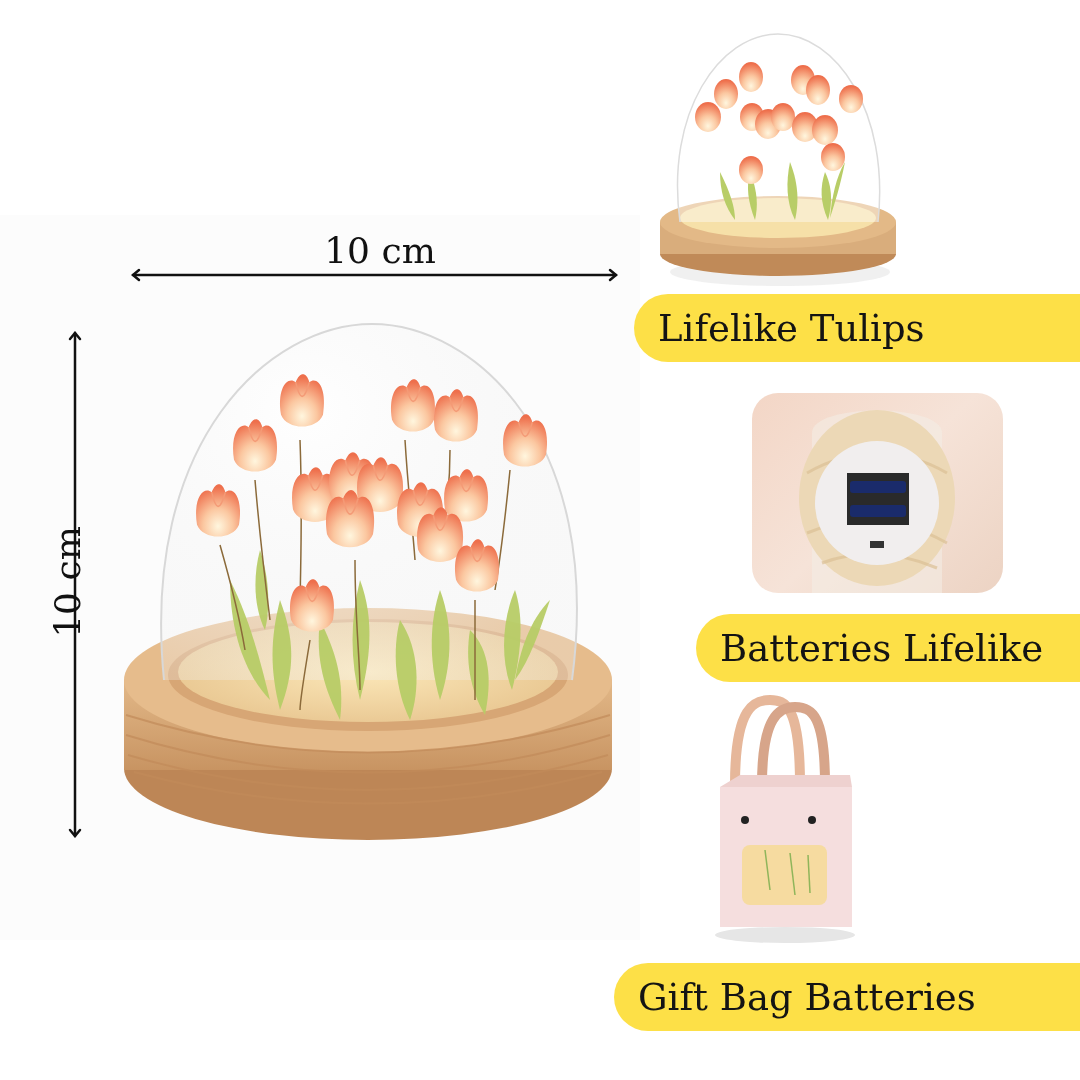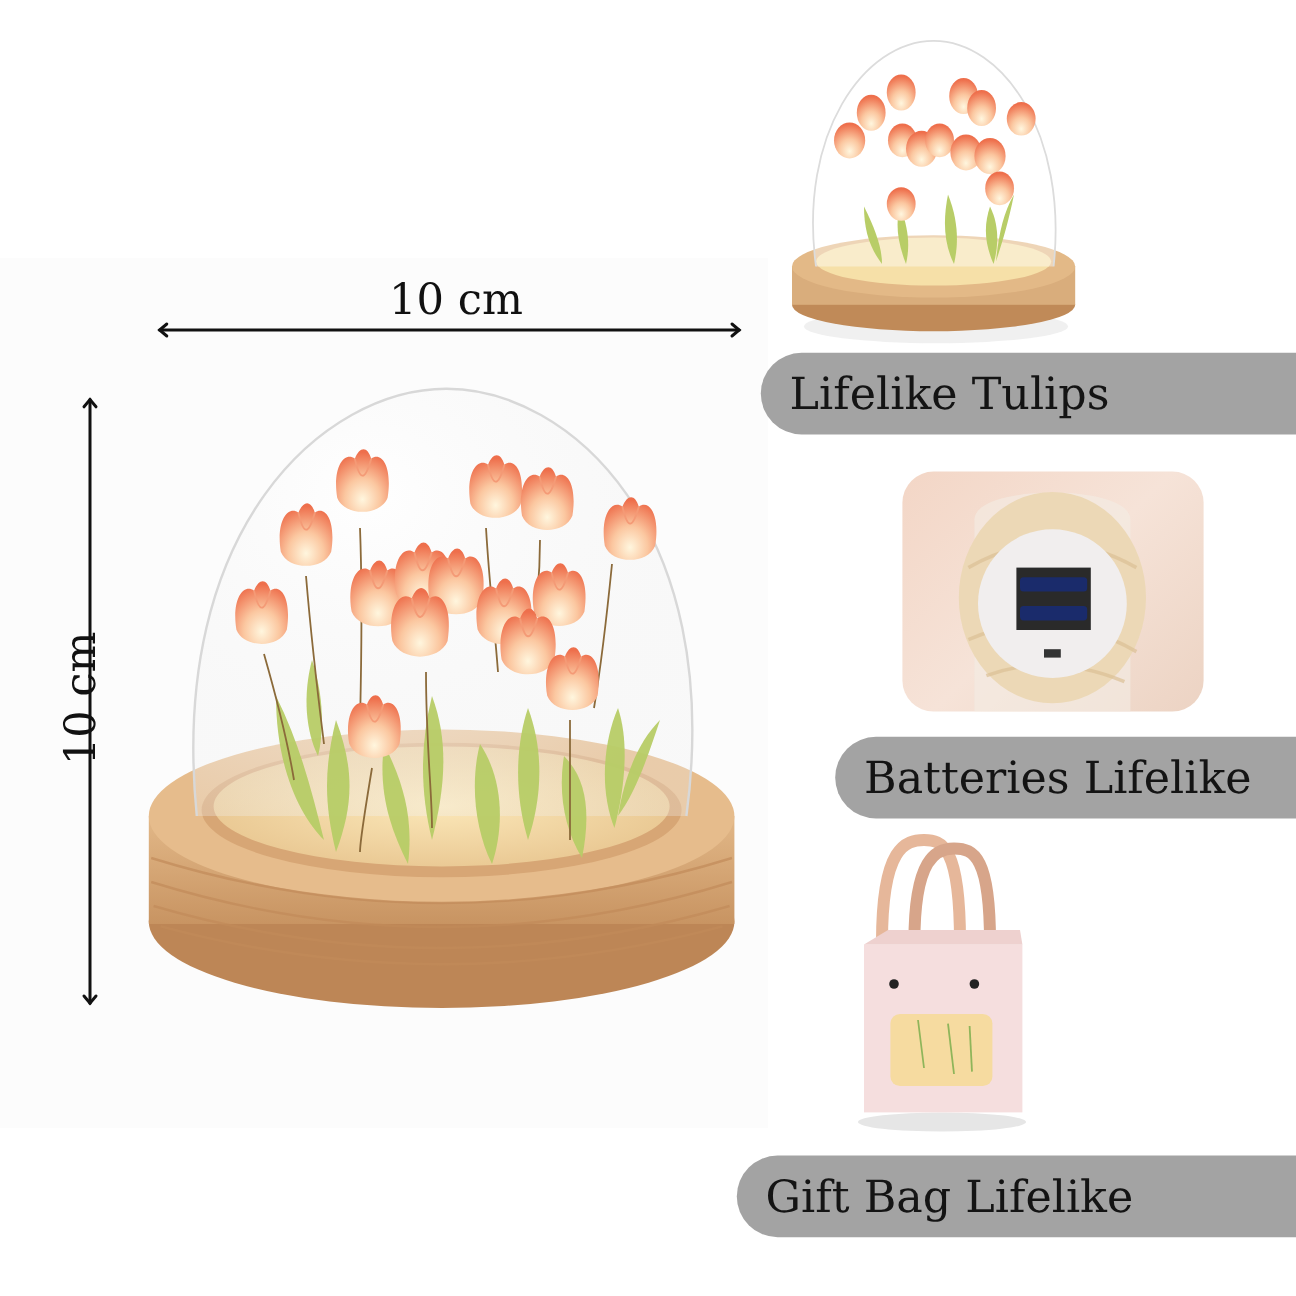--- a/index.html
+++ b/index.html
@@ -12,21 +12,21 @@
     svg.arrows { position: absolute; left: 0; top: 0; }
 
     
     .main-product { position: absolute; left: 120px; top: 320px; width: 500px; height: 530px; }
     
     .thumb-top { position: absolute; left: 650px; top: 22px; width: 260px; height: 270px; }
     .thumb-battery { position: absolute; left: 752px; top: 393px; width: 251px; height: 200px; border-radius: 26px; overflow: hidden; background: linear-gradient(135deg, #f3d6c6 0%, #f6e3d8 50%, #ecd3c3 100%); }
     .thumb-bag { position: absolute; left: 700px; top: 695px; width: 170px; height: 250px; }
 
     
-    .pill { position: absolute; right: 0; height: 68px; background: #a3a3a3; border-radius: 34px 0 0 34px; display: flex; align-items: center; font-size: 37px; color: #141414; font-family: "DejaVu Serif", serif; white-space: nowrap; }
+    .pill { position: absolute; right: 0; height: 68px; background: #fde047; border-radius: 34px 0 0 34px; display: flex; align-items: center; font-size: 37px; color: #141414; font-family: "DejaVu Serif", serif; white-space: nowrap; }
     .pill span { padding-left: 24px; }
     .pill-1 { top: 294px; width: 446px; }
     .pill-2 { top: 614px; width: 384px; }
     .pill-3 { top: 963px; width: 466px; }
   </style>
 </head>
 <body>
 
 <div class="bg-panel"></div>
 
@@ -190,14 +190,14 @@
   </g>
 </svg>
 
 <div class="pill pill-1">
   <span>Lifelike Tulips</span>
 </div>
 <div class="pill pill-2">
   <span>Batteries Lifelike</span>
 </div>
 <div class="pill pill-3">
-  <span>Gift Bag Lifelike</span>
+  <span>Gift Bag Batteries</span>
 </div>
 
 </body></html>

